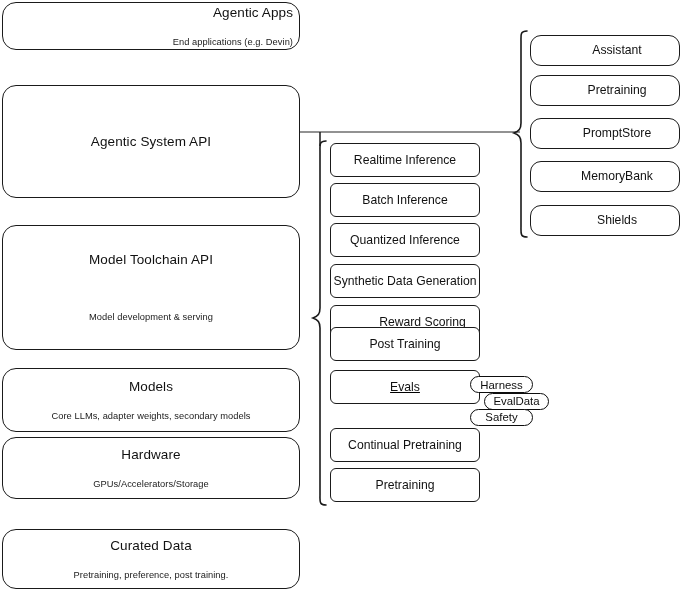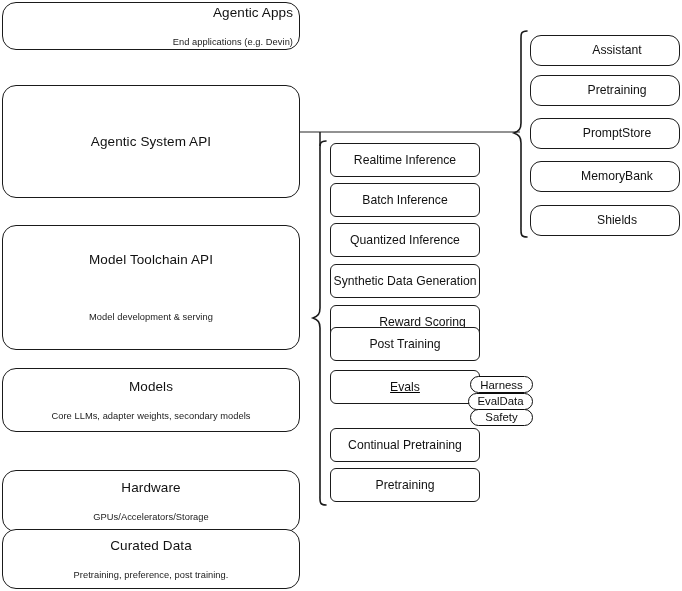--- a/index.html
+++ b/index.html
@@ -165,21 +165,21 @@
     <div class="box layer-box" style="top:225px; height:125px;gap:28px;">
       <div class="layer-title">Model Toolchain API</div>
       <div class="layer-sub">Model development &amp; serving</div>
     </div>
 
     <div class="box layer-box" style="top:368px; height:64px;">
       <div class="layer-title">Models</div>
       <div class="layer-sub">Core LLMs, adapter weights, secondary models</div>
     </div>
 
-    <div class="box layer-box" style="top:470px; height:62px;">
+    <div class="box layer-box" style="top:437px; height:62px;">
       <div class="layer-title">Hardware</div>
       <div class="layer-sub">GPUs/Accelerators/Storage</div>
     </div>
 
     <div class="box layer-box" style="top:529px; height:60px;">
       <div class="layer-title">Curated Data</div>
       <div class="layer-sub">Pretraining, preference, post training.</div>
     </div>
 
   </div>
@@ -221,21 +221,21 @@
     <div class="box mid-box" style="top:468px;">
       <div class="mid-label">Pretraining</div>
     </div>
 
   </div>
 
   <div class="sub-pill" style="left:470px; top:376px; width:63px;align-items:flex-end;">
     <div class="sub-pill-label">Harness</div>
   </div>
 
-  <div class="sub-pill" style="left:468px; top:393px; width:65px;">
+  <div class="sub-pill" style="left:484px; top:393px; width:65px;">
     <div class="sub-pill-label">EvalData</div>
   </div>
 
   <div class="sub-pill" style="left:470px; top:409px; width:63px;">
     <div class="sub-pill-label">Safety</div>
   </div>
 
   <div class="boxlayer">
 
     <div class="box right-box" style="top:35px;">

